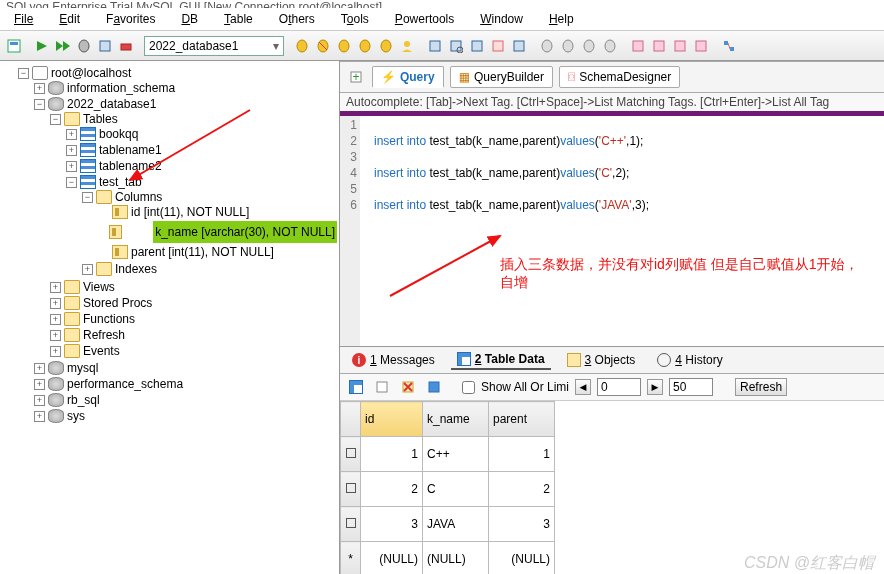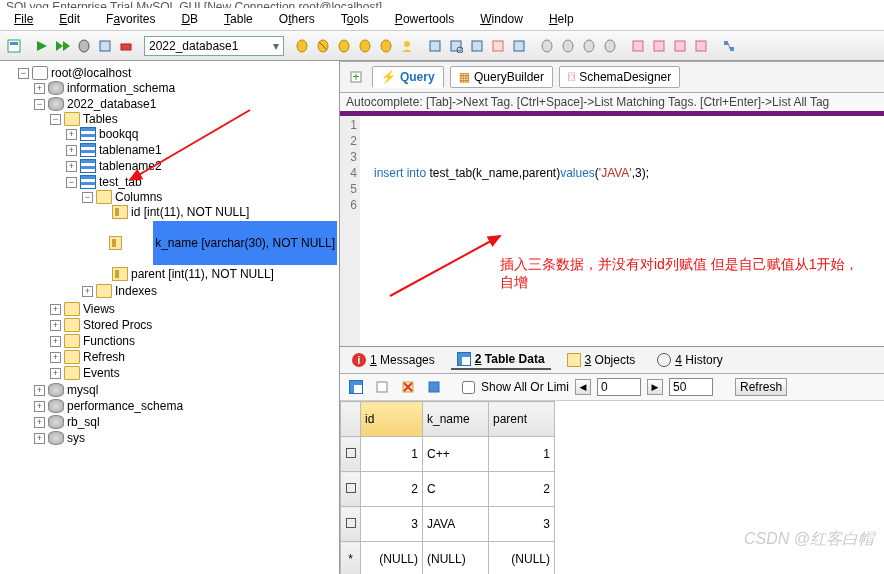--- a/index.html
+++ b/index.html
@@ -20,21 +20,21 @@
 .tree .row { display: flex; align-items: center; gap: 3px; }
 .exp { width: 11px; height: 11px; border: 1px solid #888; display: inline-flex; align-items: center; justify-content: center; font-size: 9px; line-height: 9px; color: #555; background: #fff; cursor: pointer; }
 .exp.blank { border: none; }
 .ic { width: 16px; height: 14px; display: inline-block; }
 .ic-server { background: #fff; border: 1px solid #888; border-radius: 2px; }
 .ic-db { background: radial-gradient(#ddd,#aaa); border-radius: 50% / 30%; border: 1px solid #888; }
 .ic-folder { background: #ffe9a8; border: 1px solid #c9a334; border-radius: 1px; }
 .ic-table { background: #fff; border: 1px solid #1e6fbf; box-shadow: inset 0 3px 0 #4a90d9, inset 0 6px 0 #fff, inset 0 9px 0 #4a90d9; }
 .ic-col { background: #ffe9a8; border: 1px solid #c9a334; position: relative; }
 .ic-col::after { content:""; position:absolute; left:2px; top:2px; width:4px; height:8px; background:#c9a334; }
-.tree .sel { background: #3b82f6; padding: 15px 2px; margin-left: 28px; }
+.tree .sel { background: #84cc16; padding: 4px 2px; margin-left: 28px; }
 .right-pane { flex: 1; display: flex; flex-direction: column; border-top: 1px solid #aaa; }
 .ed-tabs { display: flex; align-items: center; gap: 6px; padding: 4px 6px; border-bottom: 1px solid #aaa; background: #f4f4f4; }
 .ed-tab { display: flex; align-items: center; gap: 4px; padding: 3px 8px; border: 1px solid #aaa; background: #fff; border-radius: 2px; }
 .ed-tab.active { border-bottom-color: #fff; font-weight: bold; color: #1e6fbf; }
 .hint { padding: 2px 6px; color: #444; border-bottom: 5px solid #701a75; background: #f8f8f8; overflow: hidden; white-space: nowrap; }
 .editor { flex: 1; display: flex; background: #fff; position: relative; overflow: hidden; min-height: 210px; }
 .gutter { width: 20px; background: #eee; color: #777; text-align: right; padding: 2px 3px 0 0; font-family: "Courier New", monospace; font-size: 13px; }
 .gutter div { height: 16px; }
 .code { padding: 2px 4px; font-family: "Courier New", monospace; font-size: 13px; }
 .code .line { height: 16px; white-space: pre; }
@@ -56,21 +56,21 @@
 .res-tools .btn { border:1px solid #999; background: linear-gradient(#fefefe,#e0e0e0); padding:1px 4px; cursor:pointer; }
 .res-tools input[type=text] { border:1px solid #888; padding:1px 3px; width: 44px; height: 18px; text-align: right; }
 .nav-btn { width:16px; height:16px; border:1px solid #999; background:linear-gradient(#fefefe,#e0e0e0); display:flex; align-items:center; justify-content:center; font-size:9px; cursor:pointer; }
 .grid { border-collapse: collapse; font-family: "Courier New", monospace; font-size: 12px; }
 .grid th, .grid td { border: 1px solid #bbb; padding: 10px 4px; height: 27px; }
 .grid th { background: linear-gradient(#f4f4f4,#e4e4e4); font-weight: normal; text-align: left; }
 .grid th.sorted { background: linear-gradient(#ffe9a6,#f5d477); }
 .grid .rowhdr { width: 20px; background: linear-gradient(#f4f4f4,#e4e4e4); text-align:center; }
 .grid .chk { width:10px; height:10px; border:1px solid #555; display:inline-block; }
 .grid td.num { text-align: right; }
-.watermark { position:absolute; right:10px; bottom:24px; color:#ccc; font-size:16px; font-style: italic; }
+.watermark { position:absolute; right:10px; bottom:0; color:#ccc; font-size:16px; font-style: italic; }
 </style>
 </head>
 <body>
 
 <div class="title-bar">SQLyog Enterprise Trial   MySQL GUI   [New Connection   root@localhost]</div>
 
 <div class="menubar">
   <span class="menu-item"><u>File</u></span>
   <span class="menu-item"><u>E</u>dit</span>
   <span class="menu-item">F<u>a</u>vorites</span>
@@ -441,21 +441,23 @@
       <div class="gutter" id="gutter">
           <div>1</div>
           <div>2</div>
           <div>3</div>
           <div>4</div>
           <div>5</div>
           <div>6</div>
         </div>
       <div class="code" id="code">
           <div class="line"></div>
+          <div class="line">   <span class="kw">insert</span> <span class="kw">into</span> <span>test_tab(k_name,parent)</span><span class="fn">values</span><span>(</span><span class="str">'C++'</span><span>,1);</span></div>
           <div class="line"></div>
+          <div class="line">   <span class="kw">insert</span> <span class="kw">into</span> <span>test_tab(k_name,parent)</span><span class="fn">values</span><span>(</span><span class="str">'C'</span><span>,2);</span></div>
           <div class="line"></div>
           <div class="line">   <span class="kw">insert</span> <span class="kw">into</span> <span>test_tab(k_name,parent)</span><span class="fn">values</span><span>(</span><span class="str">'JAVA'</span><span>,3);</span></div>
         </div>
       <svg class="arrow-svg" style="left:40px; top:110px;" width="140" height="80">
         <defs>
             <marker id="ah2" markerWidth="8" markerHeight="8" refX="6" refY="3" orient="auto">
               <path d="M0,0 L7,3 L0,6 Z" fill="#e11"></path>
             </marker>
           </defs>
         <line x1="10" y1="70" x2="120" y2="10" stroke="#e11" stroke-width="2" marker-end="url(#ah2)"></line>

